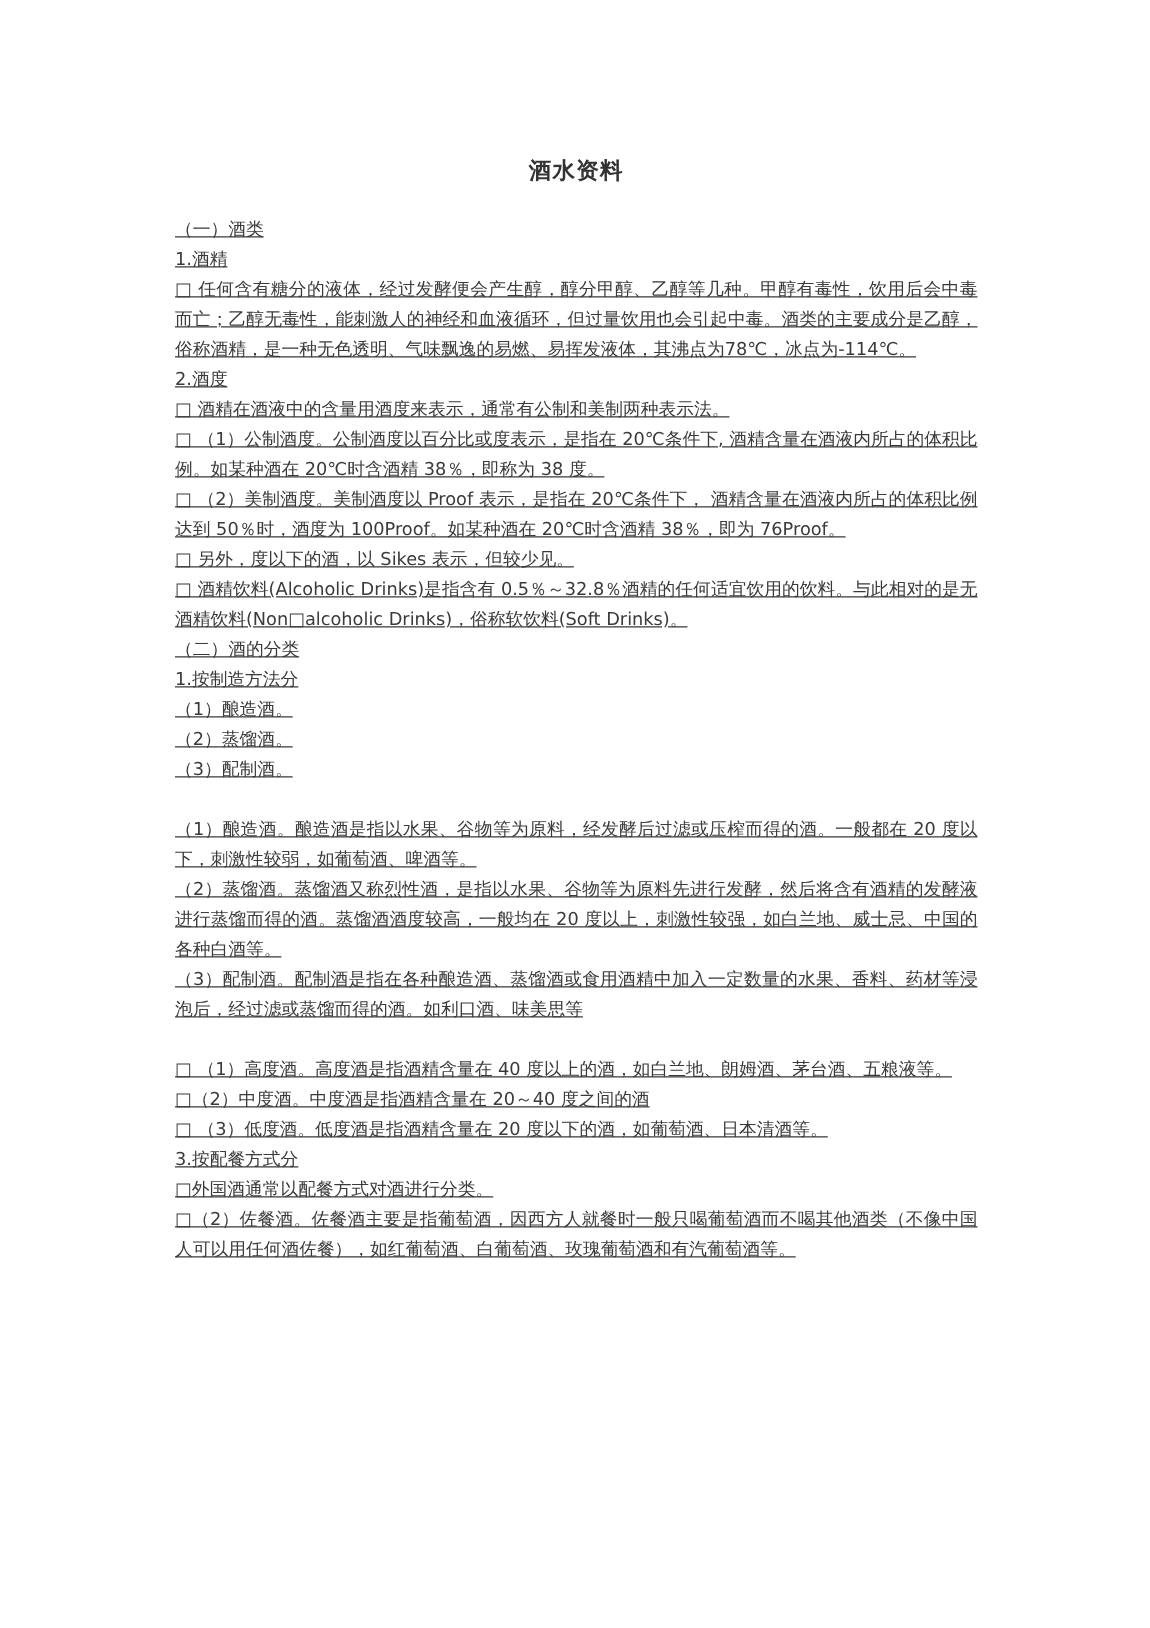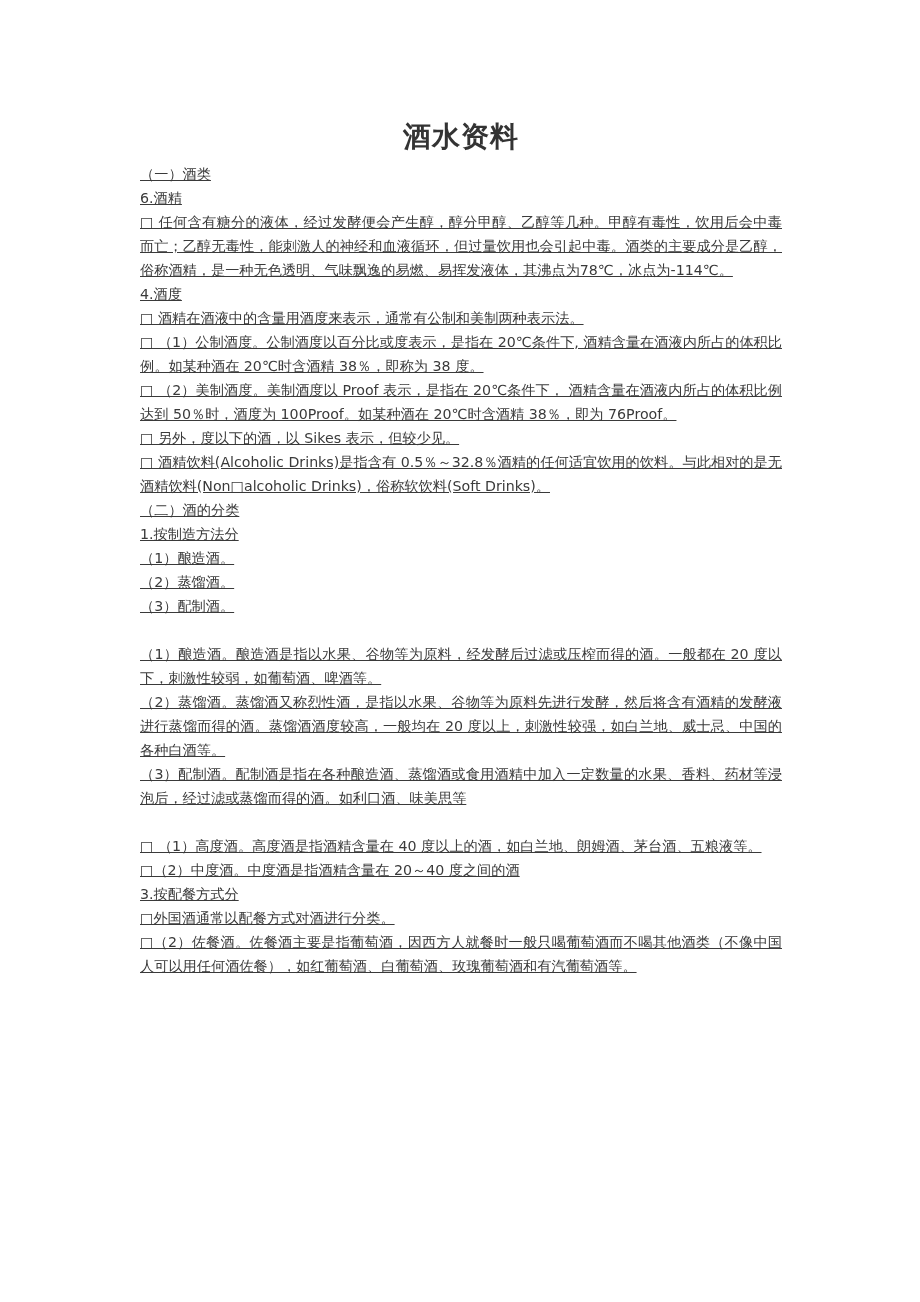--- a/index.html
+++ b/index.html
@@ -3,50 +3,51 @@
 <meta charset="utf-8">
 <style>
   html, body { margin: 0; padding: 0; background: #ffffff; }
   body { width: 920px; height: 1302px; position: relative; overflow: hidden; }
   .page {
     position: absolute; left: 140px; top: 122px; width: 642px;
     font-family: "DejaVu Sans", "Liberation Sans", sans-serif;
     color: #3a3a3a; font-size: 14.2px; line-height: 24px;
   }
   .title {
-    text-align: center; font-size: 28px; font-weight: bold; color: #333;
-    line-height: 30px; margin-bottom: 10px; letter-spacing: 1px;
+    text-align: center; font-size: 18px; font-weight: bold; color: #333;
+    line-height: 30px; margin-bottom: 20px; letter-spacing: 1px;
   }
   .line { white-space: normal; text-align: justify; text-decoration: underline; }
   .blank { height: 24px; }
 </style>
 </head>
 <body>
 
 <div class="page">
   <div class="title">酒水资料</div>
   <div id="blocks">
       <div class="line">（一）酒类</div>
-      <div class="line">6.酒精</div>
+      <div class="line">1.酒精</div>
       <div class="line">□  任何含有糖分的液体，经过发酵便会产生醇，醇分甲醇、乙醇等几种。甲醇有毒性，饮用后会中毒而亡；乙醇无毒性，能刺激人的神经和血液循环，但过量饮用也会引起中毒。酒类的主要成分是乙醇，俗称酒精，是一种无色透明、气味飘逸的易燃、易挥发液体，其沸点为78℃，冰点为-114℃。</div>
-      <div class="line">4.酒度</div>
+      <div class="line">2.酒度</div>
       <div class="line">□  酒精在酒液中的含量用酒度来表示，通常有公制和美制两种表示法。</div>
       <div class="line">□ （1）公制酒度。公制酒度以百分比或度表示，是指在 20℃条件下, 酒精含量在酒液内所占的体积比例。如某种酒在 20℃时含酒精 38％，即称为 38 度。</div>
       <div class="line">□ （2）美制酒度。美制酒度以 Proof 表示，是指在 20℃条件下， 酒精含量在酒液内所占的体积比例达到 50％时，酒度为 100Proof。如某种酒在 20℃时含酒精 38％，即为 76Proof。</div>
       <div class="line">□  另外，度以下的酒，以 Sikes 表示，但较少见。</div>
       <div class="line">□  酒精饮料(Alcoholic Drinks)是指含有 0.5％～32.8％酒精的任何适宜饮用的饮料。与此相对的是无酒精饮料(Non□alcoholic Drinks)，俗称软饮料(Soft Drinks)。</div>
       <div class="line">（二）酒的分类</div>
       <div class="line">1.按制造方法分</div>
       <div class="line">（1）酿造酒。</div>
       <div class="line">（2）蒸馏酒。</div>
       <div class="line">（3）配制酒。</div>
       <div class="blank"></div>
       <div class="line">（1）酿造酒。酿造酒是指以水果、谷物等为原料，经发酵后过滤或压榨而得的酒。一般都在 20 度以下，刺激性较弱，如葡萄酒、啤酒等。</div>
       <div class="line">（2）蒸馏酒。蒸馏酒又称烈性酒，是指以水果、谷物等为原料先进行发酵，然后将含有酒精的发酵液进行蒸馏而得的酒。蒸馏酒酒度较高，一般均在 20 度以上，刺激性较强，如白兰地、威士忌、中国的各种白酒等。</div>
       <div class="line">（3）配制酒。配制酒是指在各种酿造酒、蒸馏酒或食用酒精中加入一定数量的水果、香料、药材等浸泡后，经过滤或蒸馏而得的酒。如利口酒、味美思等</div>
       <div class="blank"></div>
       <div class="line">□ （1）高度酒。高度酒是指酒精含量在 40 度以上的酒，如白兰地、朗姆酒、茅台酒、五粮液等。</div>
       <div class="line"> □（2）中度酒。中度酒是指酒精含量在 20～40 度之间的酒</div>
+      <div class="line">□ （3）低度酒。低度酒是指酒精含量在 20 度以下的酒，如葡萄酒、日本清酒等。</div>
       <div class="line">3.按配餐方式分</div>
       <div class="line">  □外国酒通常以配餐方式对酒进行分类。</div>
       <div class="line"> □（2）佐餐酒。佐餐酒主要是指葡萄酒，因西方人就餐时一般只喝葡萄酒而不喝其他酒类（不像中国人可以用任何酒佐餐），如红葡萄酒、白葡萄酒、玫瑰葡萄酒和有汽葡萄酒等。</div>
     </div>
 </div>
 
 </body></html>

